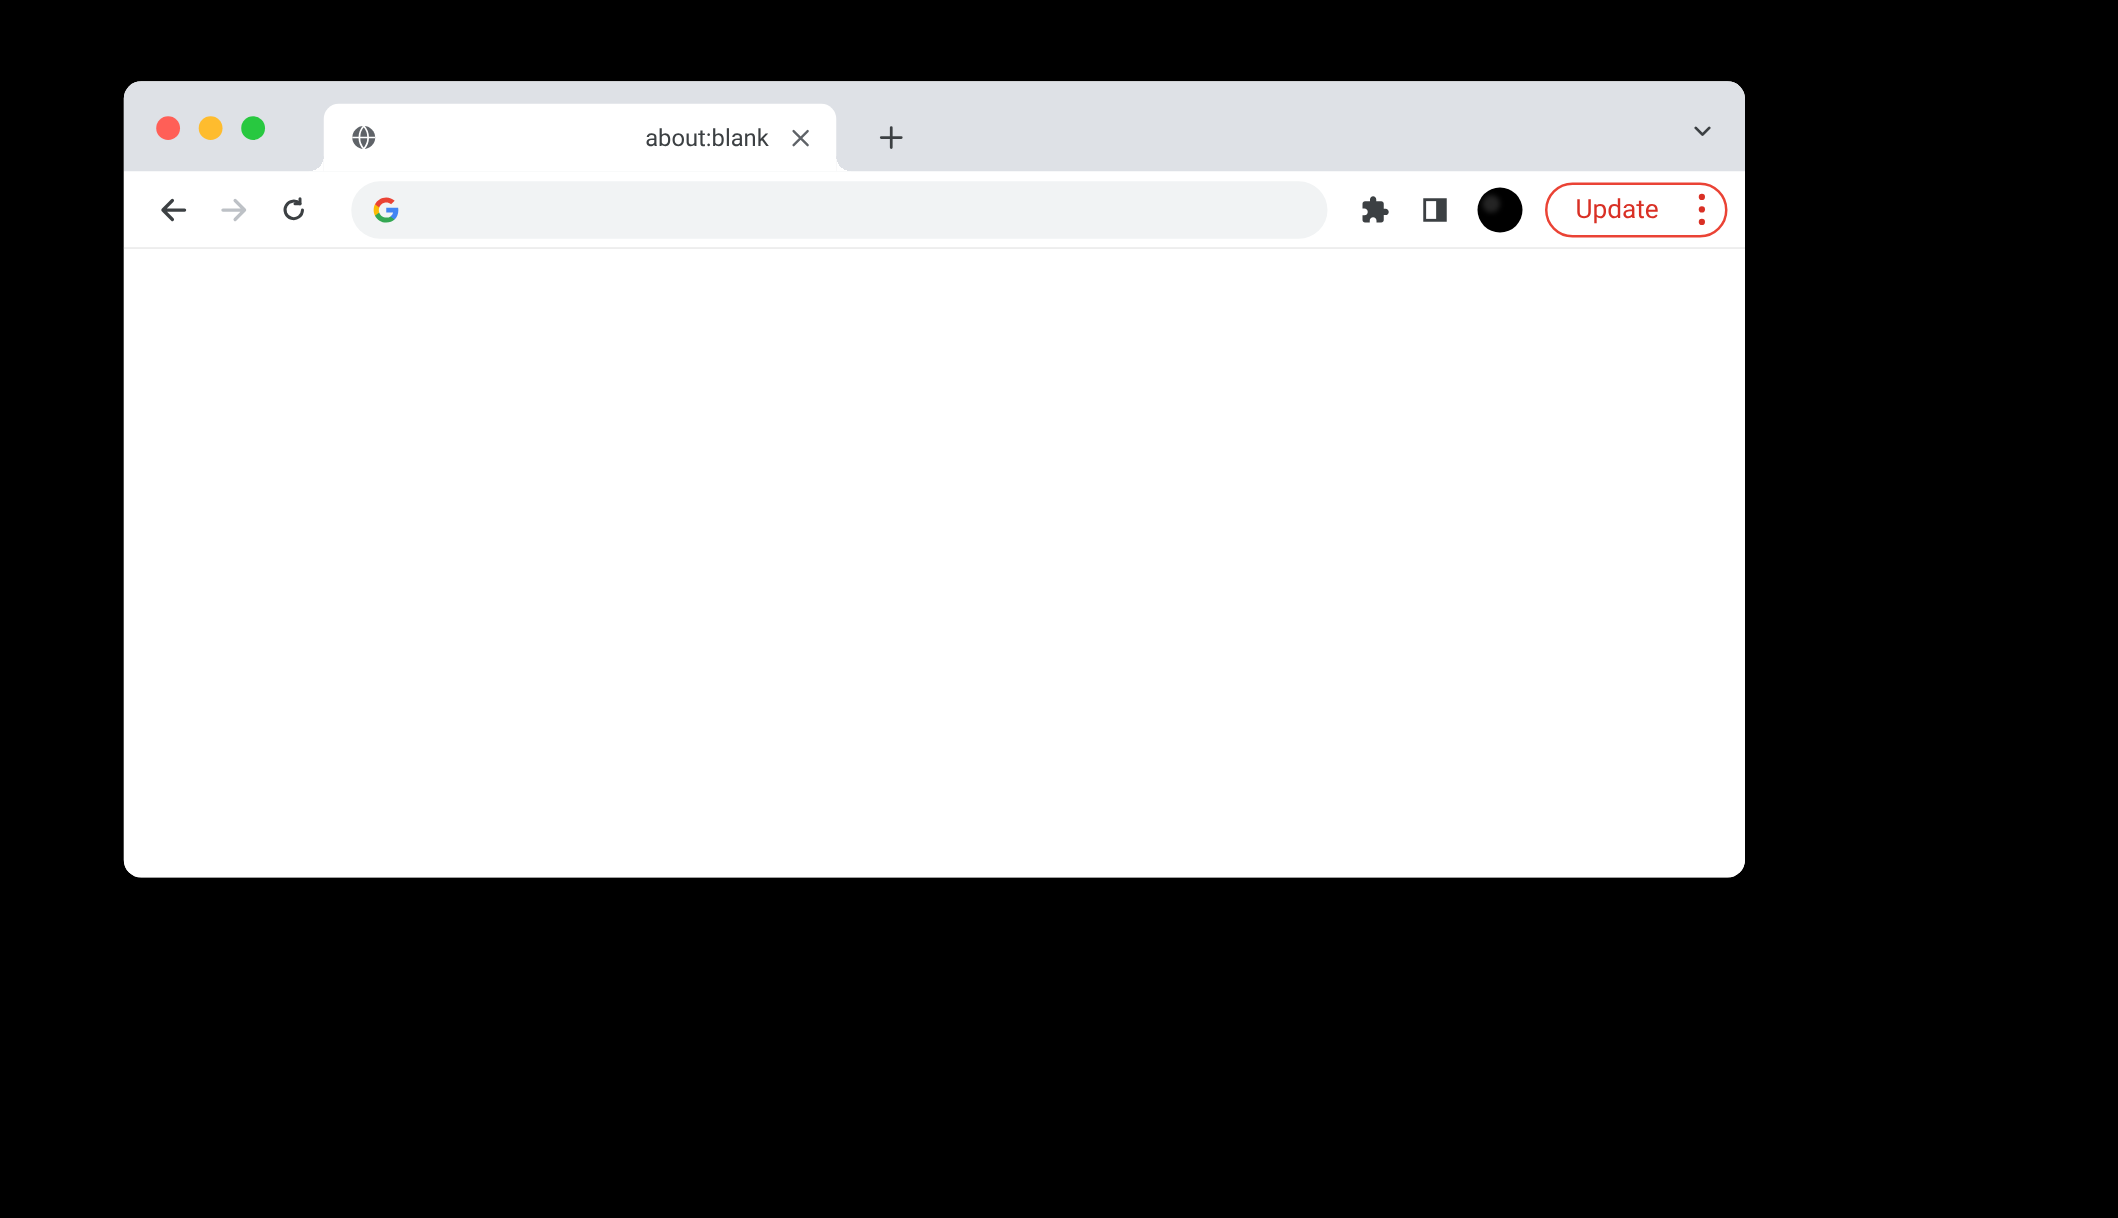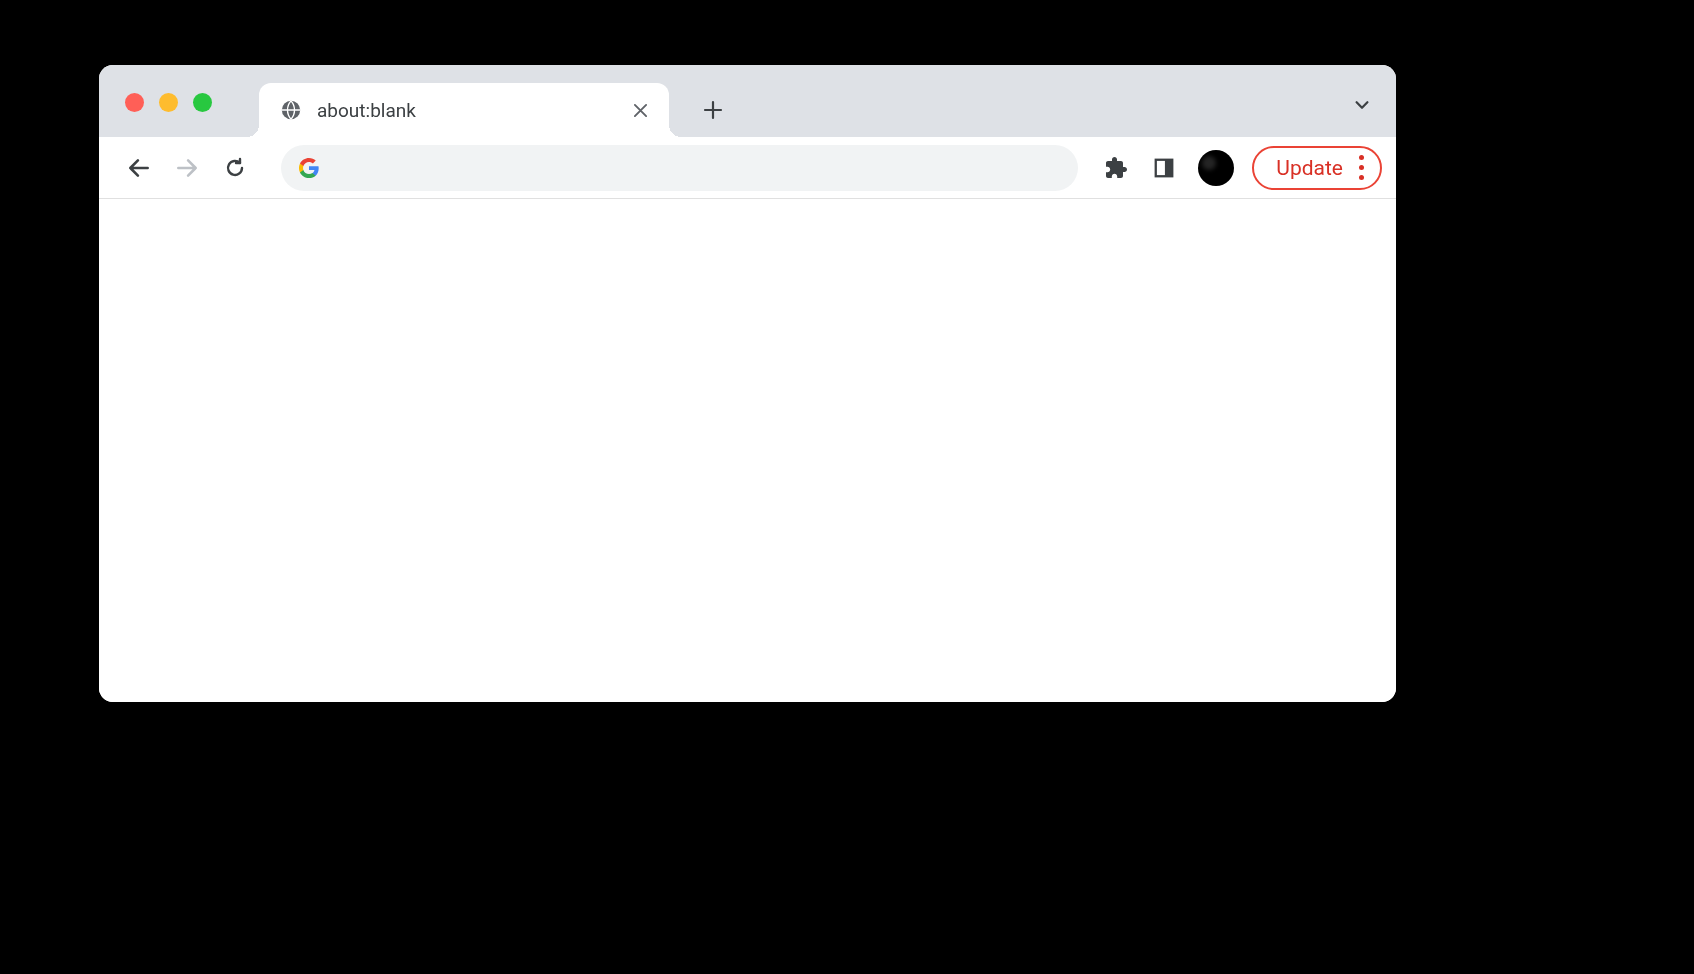--- a/index.html
+++ b/index.html
@@ -82,20 +82,21 @@
       height: 24px;
       display: flex;
       align-items: center;
       justify-content: center;
       color: #5f6368;
     }
     .tab-title {
       font-size: 19px;
       color: #3c4043;
       flex: 1;
+      text-align: right;
     }
     .tab-close {
       width: 22px;
       height: 22px;
       display: flex;
       align-items: center;
       justify-content: center;
       color: #5f6368;
       cursor: pointer;
       border-radius: 50%;
@@ -203,21 +204,21 @@
       border-radius: 50%;
       filter: blur(2px);
     }
     .update-button {
       height: 44px;
       border: 2px solid #ea4335;
       border-radius: 22px;
       display: flex;
       align-items: center;
       padding: 0 16px 0 22px;
-      gap: 16px;
+      gap: 32px;
       color: #d93025;
       cursor: pointer;
       background: #fff;
       margin-left: 4px;
     }
     .update-label {
       font-size: 21px;
       font-weight: 400;
     }
     .update-dots {

